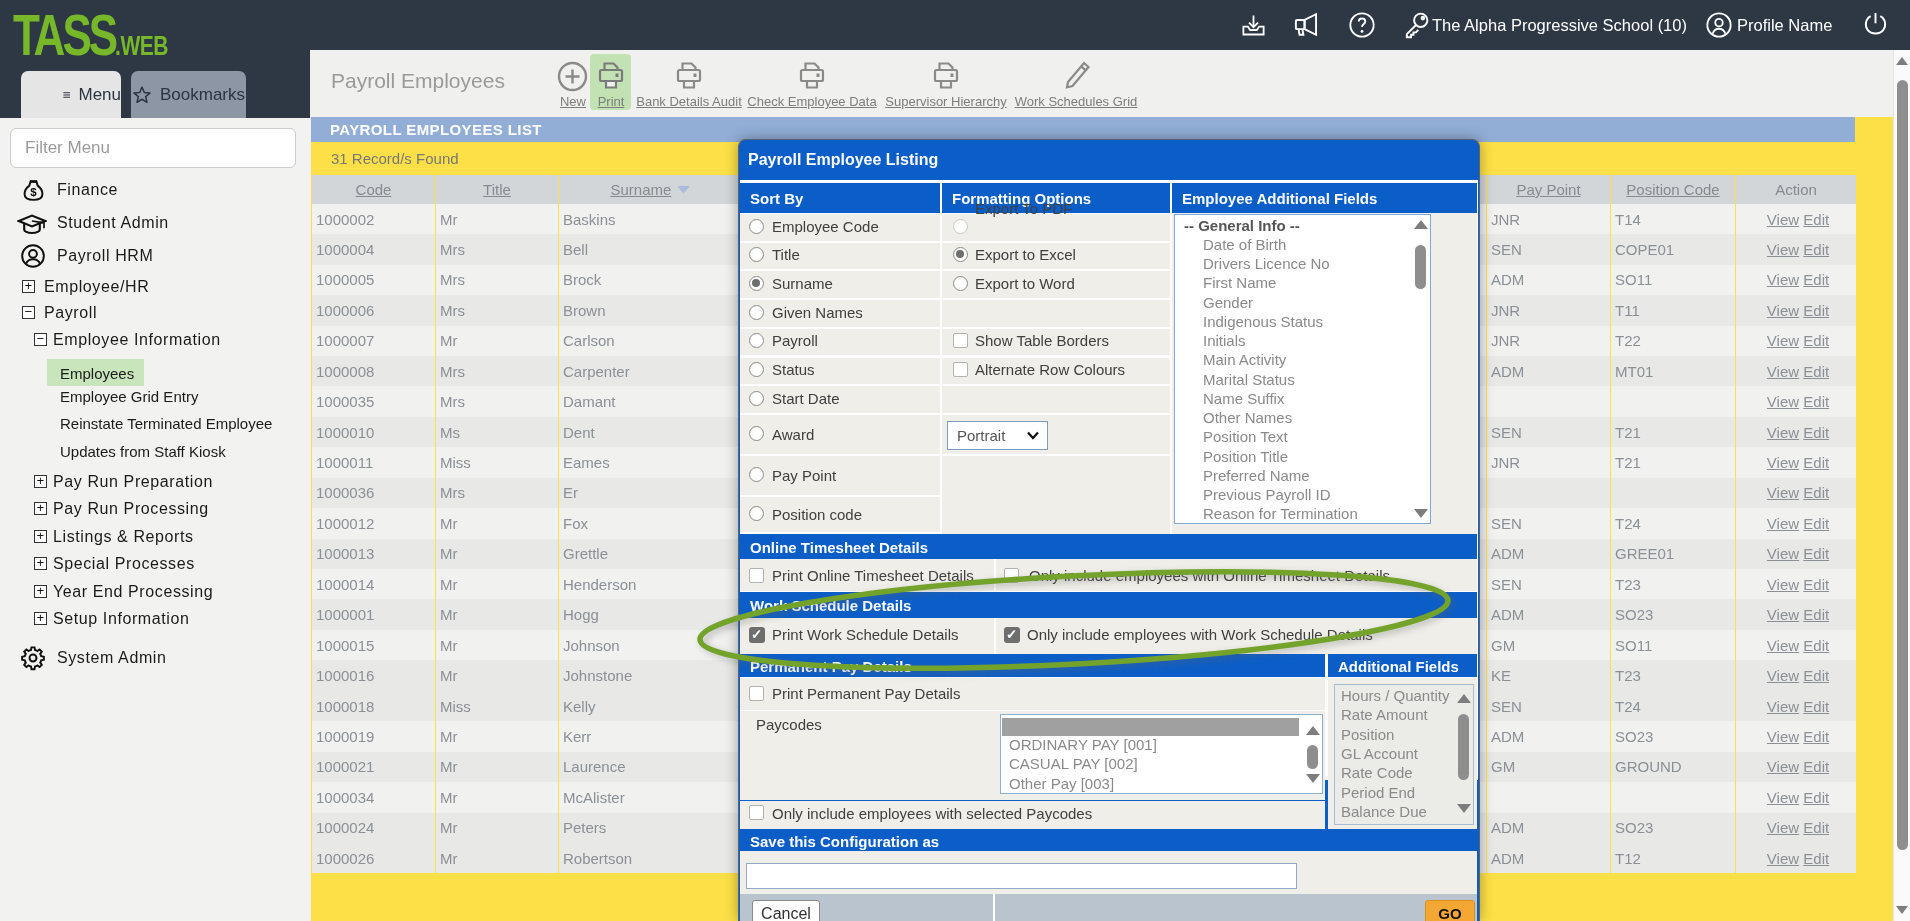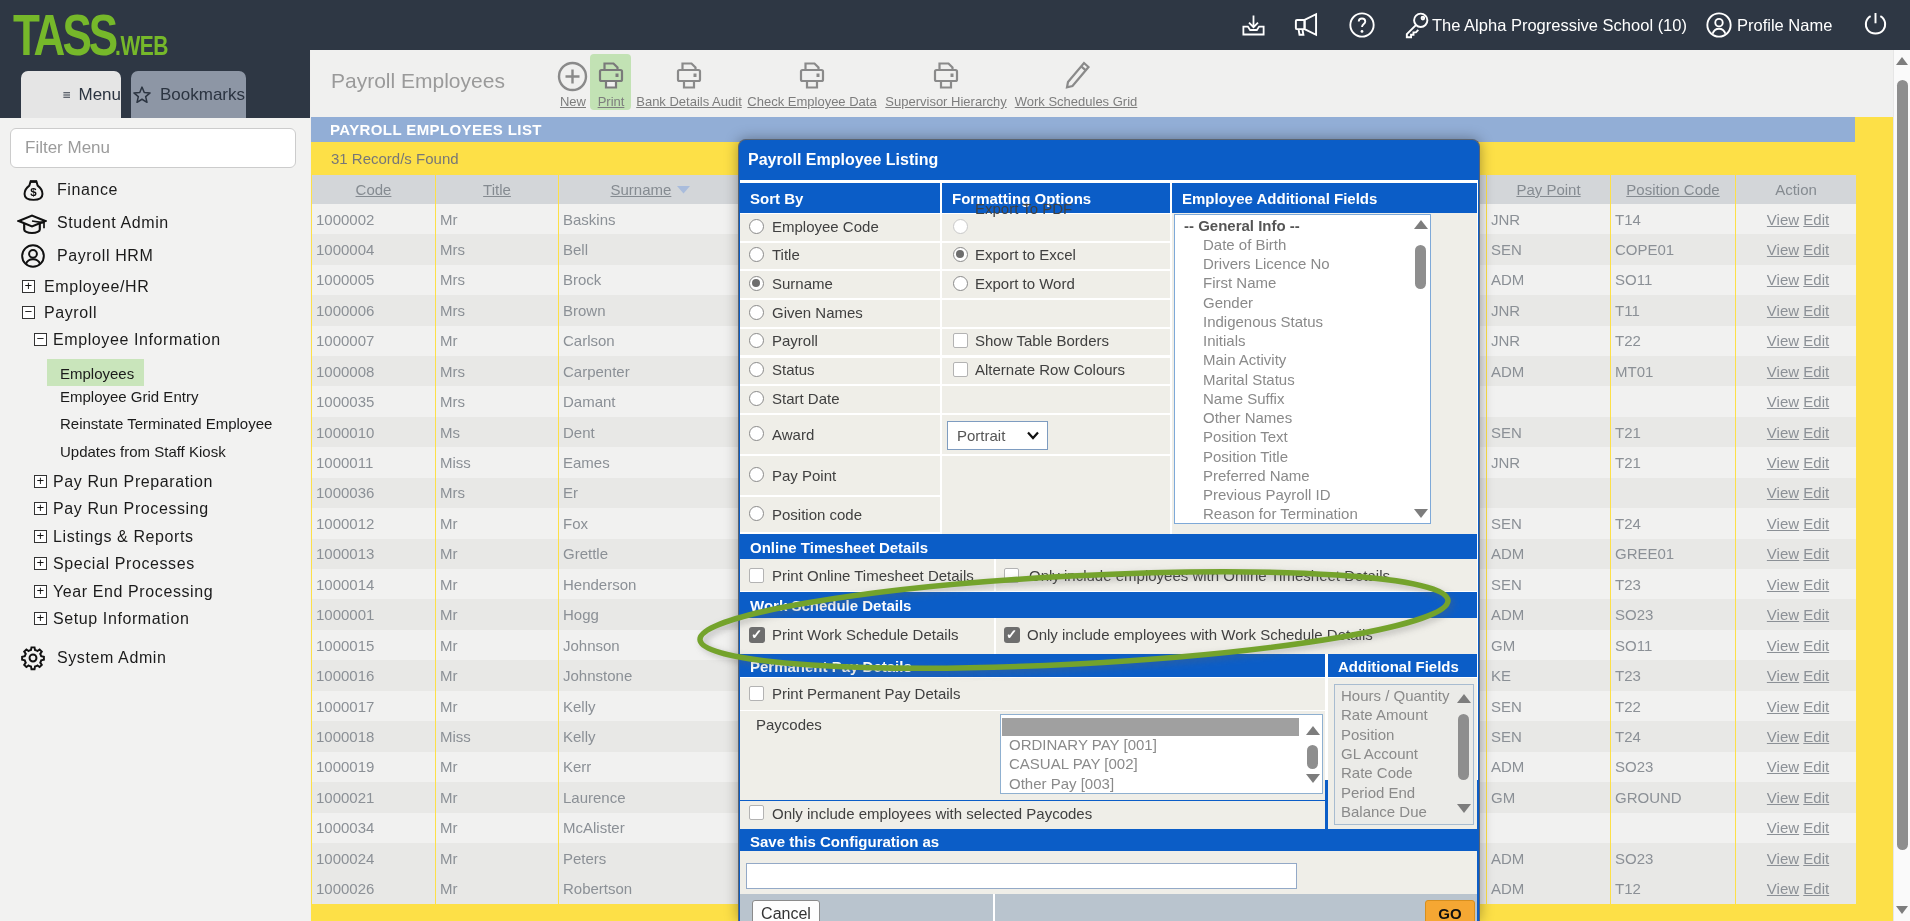--- a/index.html
+++ b/index.html
@@ -418,31 +418,20 @@
         </tr>
     <tr class="even">
           <td>1000016</td>
           <td>Mr</td>
           <td>Johnstone</td>
           <td></td>
           <td></td>
           <td></td>
           <td>KE</td>
           <td>T23</td>
-          <td class="act"><span>View</span> <span>Edit</span></td>
-        </tr>
-    <tr class="odd">
-          <td>1000017</td>
-          <td>Mr</td>
-          <td>Kelly</td>
-          <td></td>
-          <td></td>
-          <td></td>
-          <td>SEN</td>
-          <td>T22</td>
           <td class="act"><span>View</span> <span>Edit</span></td>
         </tr>
     <tr class="even">
           <td>1000018</td>
           <td>Miss</td>
           <td>Kelly</td>
           <td></td>
           <td></td>
           <td></td>
           <td>SEN</td>

